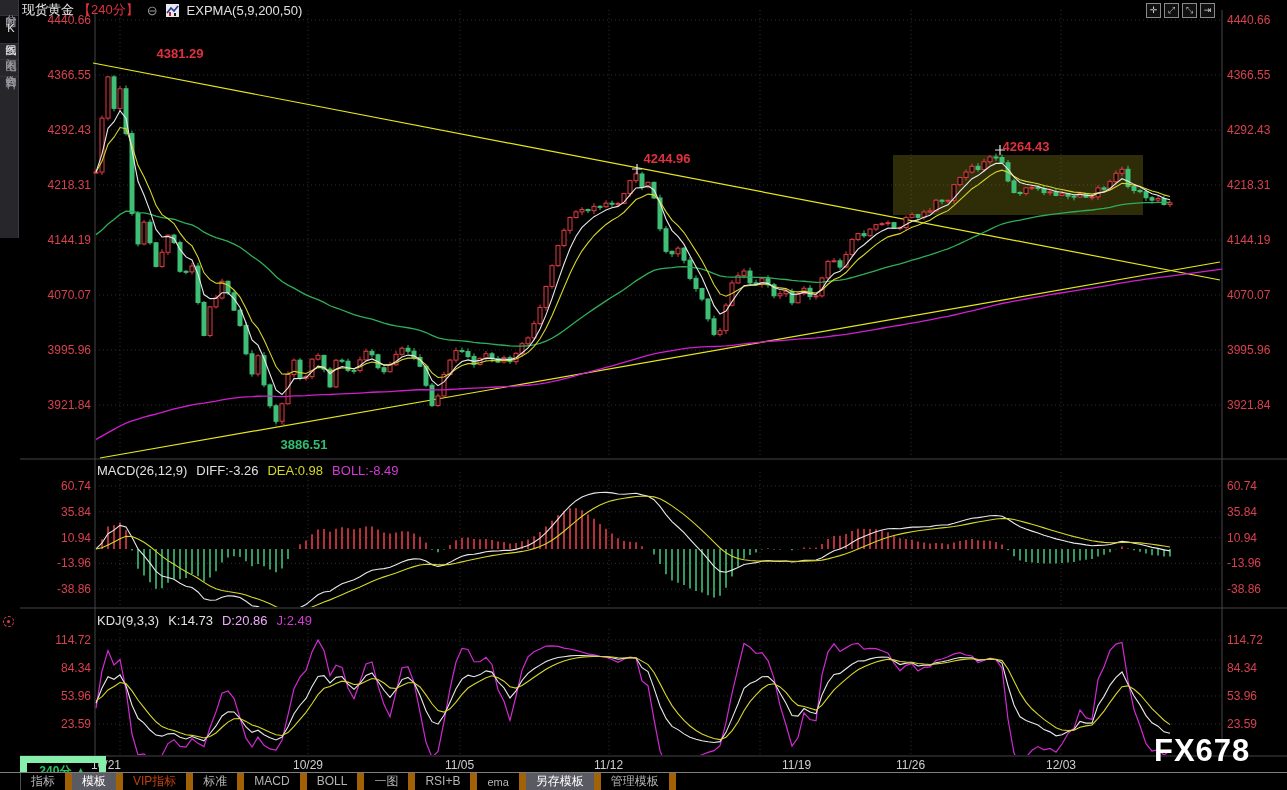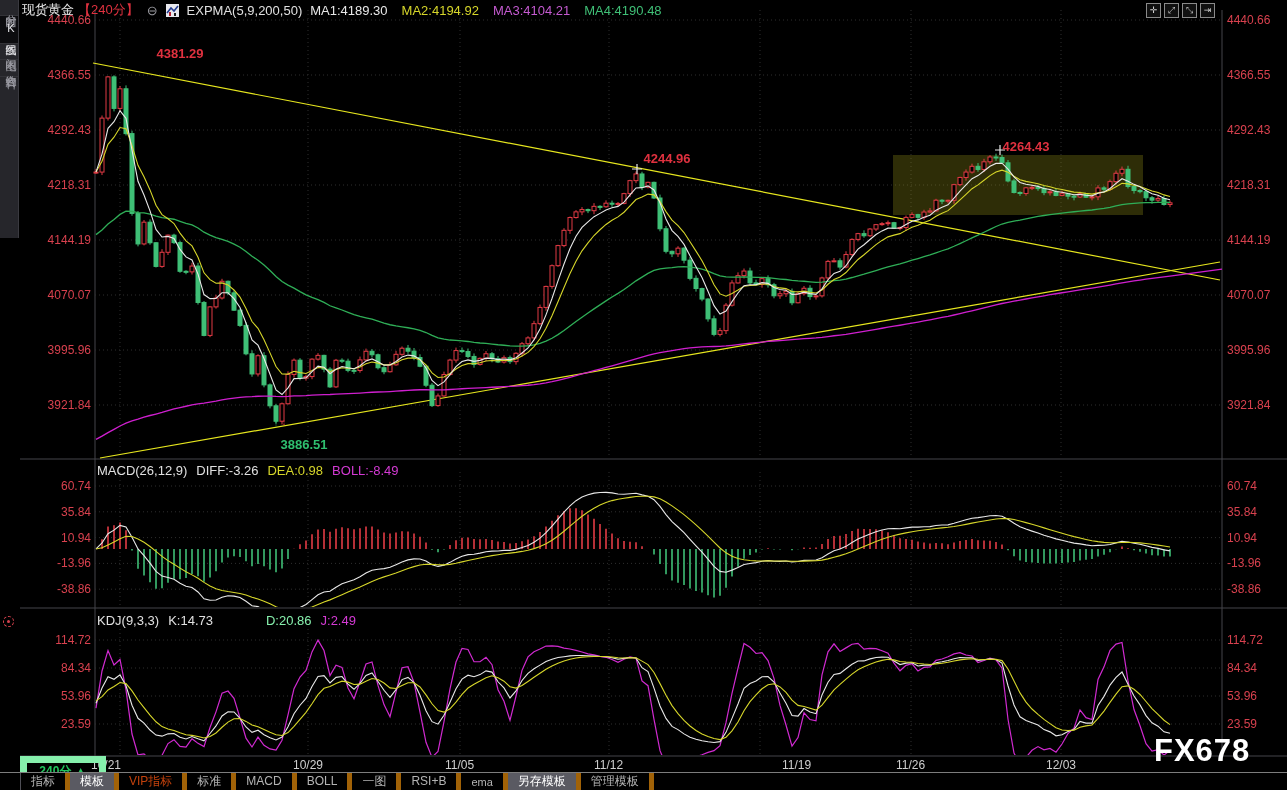--- a/index.html
+++ b/index.html
@@ -20,21 +20,21 @@
   .ylab.left{left:21px;width:70px;text-align:right;}
   .ylab.right{left:1227px;text-align:left;}
   .ann{position:absolute;font-size:13px;font-weight:bold;transform:translateX(-50%);z-index:5;}
   .phead{position:absolute;font-size:13px;z-index:5;}
   .phead span{margin-right:9px;}
   .date{position:absolute;top:758px;font-size:12px;color:#cfcfcf;z-index:5;}
   #period-cell{position:absolute;left:20px;top:756px;width:72px;height:16px;border:7px solid #86efac;
           color:#22c55e;font-size:12px;font-weight:bold;text-align:center;line-height:16px;z-index:6;cursor:pointer;}
   #toolbar{position:absolute;left:0;top:772px;width:1287px;height:17px;border-top:1px solid #7d7d7d;
            background:#000;display:flex;font-size:12px;color:#b4b4b4;padding-left:20px;z-index:6;}
-  .tab{padding:1px 10px 0 10px;border-right:5px solid #a16207;line-height:15px;cursor:pointer;}
+  .tab{padding:1px 10px 0 10px;border-right:7px solid #a16207;line-height:15px;cursor:pointer;}
   .tab:first-child{border-left:1px solid #4e4e55;}
   .tab.selected{background:#5a5a62;color:#fff;}
   .tab.vip{color:#c2410c;}
   .tab.small{font-size:11px;padding-top:2px;}
   #watermark{position:absolute;left:1154px;top:733px;font-size:31px;font-weight:600;color:#fff;
              letter-spacing:1px;z-index:8;}
   #chart-svg{position:absolute;left:0;top:0;z-index:2;}
   .marker{position:absolute;font-size:9px;z-index:5;transform:translateX(-50%);}
   #ind-toggle{position:absolute;left:3px;top:616px;width:9px;height:9px;border:1px dashed #d8414e;
               border-radius:50%;z-index:6;cursor:pointer;}
@@ -57,26 +57,20 @@
     <span style="color:#9a9aa0;">⊖</span>
     <span style="display:inline-block;width:13px;height:13px;">
       <svg width="13" height="13">
           <rect x="0" y="0" width="13" height="13" fill="#e8e8ee"></rect>
           <path d="M1 9 L5 4 L8 7 L12 2" stroke="#223b8f" stroke-width="1.6" fill="none"></path>
           <rect x="3" y="8" width="2" height="4" fill="#b02030"></rect>
           <rect x="8" y="9" width="2" height="3" fill="#1a1a1a"></rect>
         </svg>
     </span>
     <span style="color:#e0e0e0;">EXPMA(5,9,200,50)</span>
-    <span id="ma-legend" style="display:flex;gap:14px;">
-        <span style="color: rgb(232, 232, 232);">MA1:4189.30</span>
-        <span style="color: rgb(214, 214, 42);">MA2:4194.92</span>
-        <span style="color: rgb(196, 90, 208);">MA3:4104.21</span>
-        <span style="color: rgb(63, 191, 118);">MA4:4190.48</span>
-      </span>
   </div>
   <div id="win-icons">
       <span class="wicon">✛</span>
       <span class="wicon">⤢</span>
       <span class="wicon">⤡</span>
       <span class="wicon">⇥</span>
     </div>
 
   <svg id="chart-svg" width="1287" height="790">
       <line x1="20" y1="756" x2="1287" y2="756" stroke="#44444b" stroke-width="1"></line>
@@ -731,21 +725,21 @@
       <div class="abs ylab right" style="top: 582.2px; color: rgb(216, 65, 78); font: 12px &quot;Liberation Sans&quot;, sans-serif;">-38.86</div>
       <div class="abs ylab left" style="top: 633px; color: rgb(216, 65, 78); font: 12px &quot;Liberation Sans&quot;, sans-serif;">114.72</div>
       <div class="abs ylab right" style="top: 633px; color: rgb(216, 65, 78); font: 12px &quot;Liberation Sans&quot;, sans-serif;">114.72</div>
       <div class="abs ylab left" style="top: 661px; color: rgb(216, 65, 78); font: 12px &quot;Liberation Sans&quot;, sans-serif;">84.34</div>
       <div class="abs ylab right" style="top: 661px; color: rgb(216, 65, 78); font: 12px &quot;Liberation Sans&quot;, sans-serif;">84.34</div>
       <div class="abs ylab left" style="top: 689px; color: rgb(216, 65, 78); font: 12px &quot;Liberation Sans&quot;, sans-serif;">53.96</div>
       <div class="abs ylab right" style="top: 689px; color: rgb(216, 65, 78); font: 12px &quot;Liberation Sans&quot;, sans-serif;">53.96</div>
       <div class="abs ylab left" style="top: 717px; color: rgb(216, 65, 78); font: 12px &quot;Liberation Sans&quot;, sans-serif;">23.59</div>
       <div class="abs ylab right" style="top: 717px; color: rgb(216, 65, 78); font: 12px &quot;Liberation Sans&quot;, sans-serif;">23.59</div>
       <div class="phead" style="left: 97px; top: 463px;"><span style="color: rgb(224, 224, 224);">MACD(26,12,9)</span><span style="color: rgb(224, 224, 224);">DIFF:-3.26</span><span style="color: rgb(214, 214, 42);">DEA:0.98</span><span style="color: rgb(212, 58, 212);">BOLL:-8.49</span></div>
-      <div class="phead" style="left: 97px; top: 613px;"><span style="color: rgb(224, 224, 224);">KDJ(9,3,3)</span><span style="color: rgb(224, 224, 224);">K:14.73</span><span style="color: #86efac; margin-left: 44px;">D:20.86</span><span style="color: rgb(212, 58, 212);">J:2.49</span></div>
+      <div class="phead" style="left: 97px; top: 613px;"><span style="color: rgb(224, 224, 224);">KDJ(9,3,3)</span><span style="color: rgb(224, 224, 224);">K:14.73</span><span style="color: #f0abfc;">D:20.86</span><span style="color: rgb(212, 58, 212);">J:2.49</span></div>
       <div class="abs marker" style="left: 276px; top: 418px; color: rgb(63, 191, 118);">↑</div>
       <div class="abs marker" style="left: 284px; top: 417px; color: rgb(226, 59, 69);">↓</div>
       <div class="abs ann" style="left: 136px; top: 46px; color: rgb(224, 49, 63); margin-left: 44px;">4381.29</div>
       <div class="abs ann" style="left: 667px; top: 151px; color: rgb(224, 49, 63);">4244.96</div>
       <div class="abs ann" style="left: 1026px; top: 139px; color: rgb(224, 49, 63);">4264.43</div>
       <div class="abs ann" style="left: 304px; top: 437px; color: rgb(47, 191, 111);">3886.51</div>
     </div>
 
   <div id="ind-toggle"></div>
 

